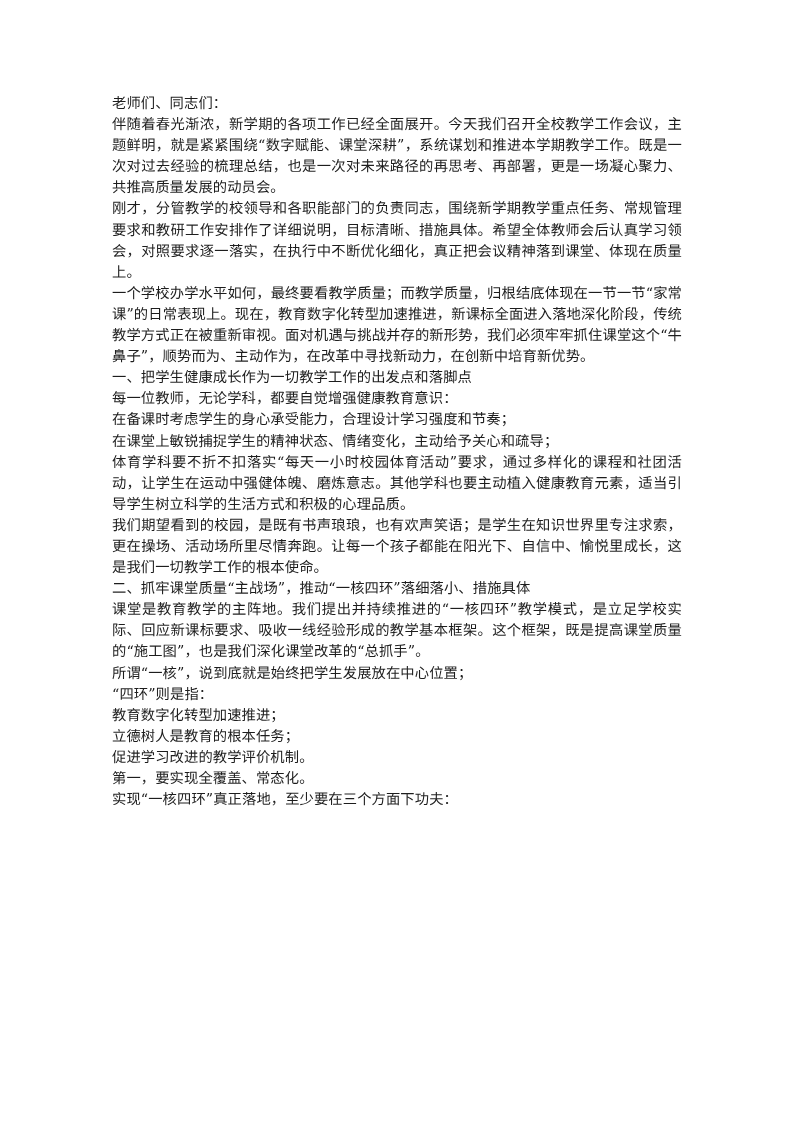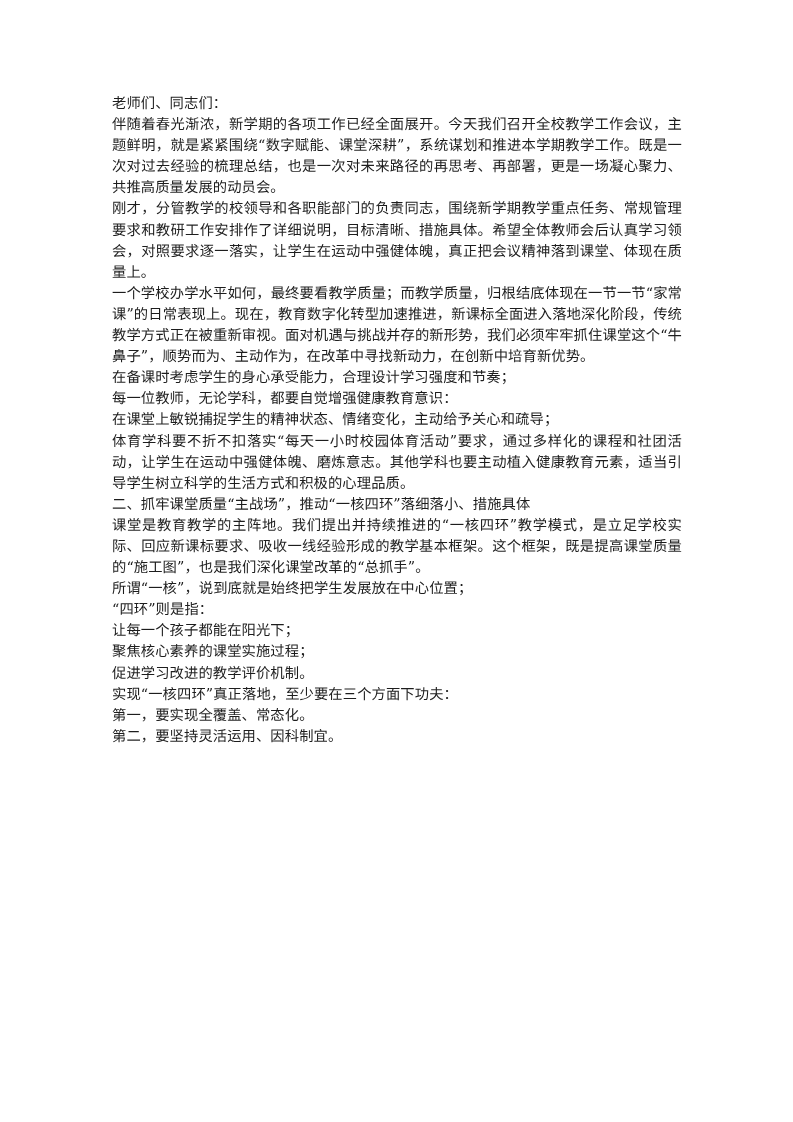--- a/index.html
+++ b/index.html
@@ -50,30 +50,31 @@
     text-align: left;
   }
 </style>
 </head>
 <body>
 
 <div id="page" style="background: rgb(255, 255, 255);">
   <div id="doc-body" style="color: rgb(29, 29, 26);">
       <p class="para short">老师们、同志们：</p>
       <p class="para">伴随着春光渐浓，新学期的各项工作已经全面展开。今天我们召开全校教学工作会议，主题鲜明，就是紧紧围绕“数字赋能、课堂深耕”，系统谋划和推进本学期教学工作。既是一次对过去经验的梳理总结，也是一次对未来路径的再思考、再部署，更是一场凝心聚力、共推高质量发展的动员会。</p>
-      <p class="para">刚才，分管教学的校领导和各职能部门的负责同志，围绕新学期教学重点任务、常规管理要求和教研工作安排作了详细说明，目标清晰、措施具体。希望全体教师会后认真学习领会，对照要求逐一落实，让学生在运动中强健体魄，真正把会议精神落到课堂、体现在质量上。</p>
+      <p class="para">刚才，分管教学的校领导和各职能部门的负责同志，围绕新学期教学重点任务、常规管理要求和教研工作安排作了详细说明，目标清晰、措施具体。希望全体教师会后认真学习领会，对照要求逐一落实，在执行中不断优化细化，真正把会议精神落到课堂、体现在质量上。</p>
       <p class="para">一个学校办学水平如何，最终要看教学质量；而教学质量，归根结底体现在一节一节“家常课”的日常表现上。现在，教育数字化转型加速推进，新课标全面进入落地深化阶段，传统教学方式正在被重新审视。面对机遇与挑战并存的新形势，我们必须牢牢抓住课堂这个“牛鼻子”，顺势而为、主动作为，在改革中寻找新动力，在创新中培育新优势。</p>
+      <p class="para short">一、把学生健康成长作为一切教学工作的出发点和落脚点</p>
+      <p class="para short">每一位教师，无论学科，都要自觉增强健康教育意识：</p>
       <p class="para short">在备课时考虑学生的身心承受能力，合理设计学习强度和节奏；</p>
-      <p class="para short">每一位教师，无论学科，都要自觉增强健康教育意识：</p>
       <p class="para short">在课堂上敏锐捕捉学生的精神状态、情绪变化，主动给予关心和疏导；</p>
       <p class="para">体育学科要不折不扣落实“每天一小时校园体育活动”要求，通过多样化的课程和社团活动，让学生在运动中强健体魄、磨炼意志。其他学科也要主动植入健康教育元素，适当引导学生树立科学的生活方式和积极的心理品质。</p>
+      <p class="para">我们期望看到的校园，是既有书声琅琅，也有欢声笑语；是学生在知识世界里专注求索，更在操场、活动场所里尽情奔跑。让每一个孩子都能在阳光下、自信中、愉悦里成长，这是我们一切教学工作的根本使命。</p>
       <p class="para short">二、抓牢课堂质量“主战场”，推动“一核四环”落细落小、措施具体</p>
       <p class="para">课堂是教育教学的主阵地。我们提出并持续推进的“一核四环”教学模式，是立足学校实际、回应新课标要求、吸收一线经验形成的教学基本框架。这个框架，既是提高课堂质量的“施工图”，也是我们深化课堂改革的“总抓手”。</p>
       <p class="para short">所谓“一核”，说到底就是始终把学生发展放在中心位置；</p>
       <p class="para short">“四环”则是指：</p>
-      <p class="para short">让每一个孩子都能在阳光下；</p>
-      <p class="para short">聚焦核心素养的课堂实施过程；</p>
+      <p class="para short">教育数字化转型加速推进；</p>
+      <p class="para short">立德树人是教育的根本任务；</p>
       <p class="para short">促进学习改进的教学评价机制。</p>
+      <p class="para short">第一，要实现全覆盖、常态化。</p>
       <p class="para short">实现“一核四环”真正落地，至少要在三个方面下功夫：</p>
-      <p class="para short">第一，要实现全覆盖、常态化。</p>
-      <p class="para short">第二，要坚持灵活运用、因科制宜。</p>
     </div>
 </div>
 
 </body></html>

